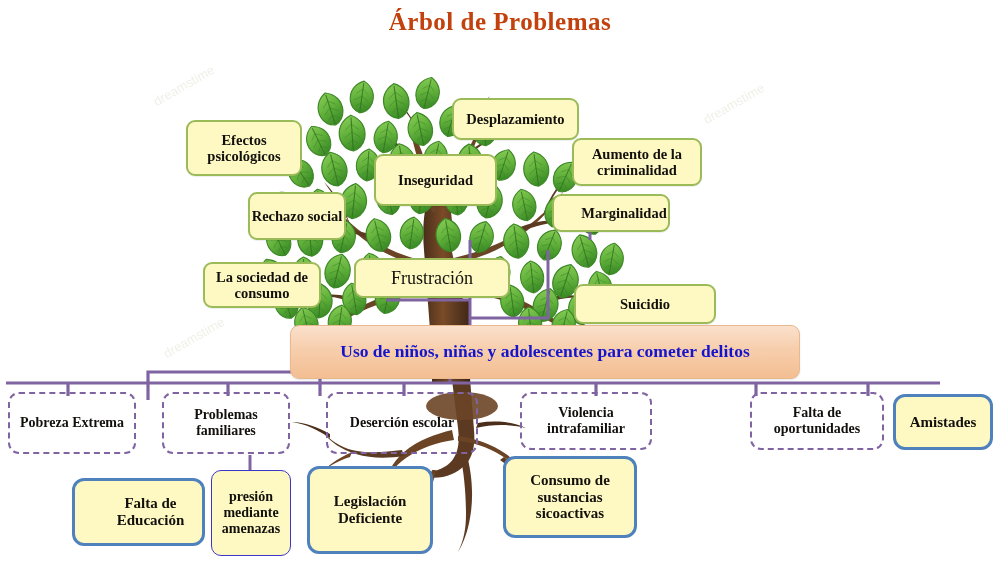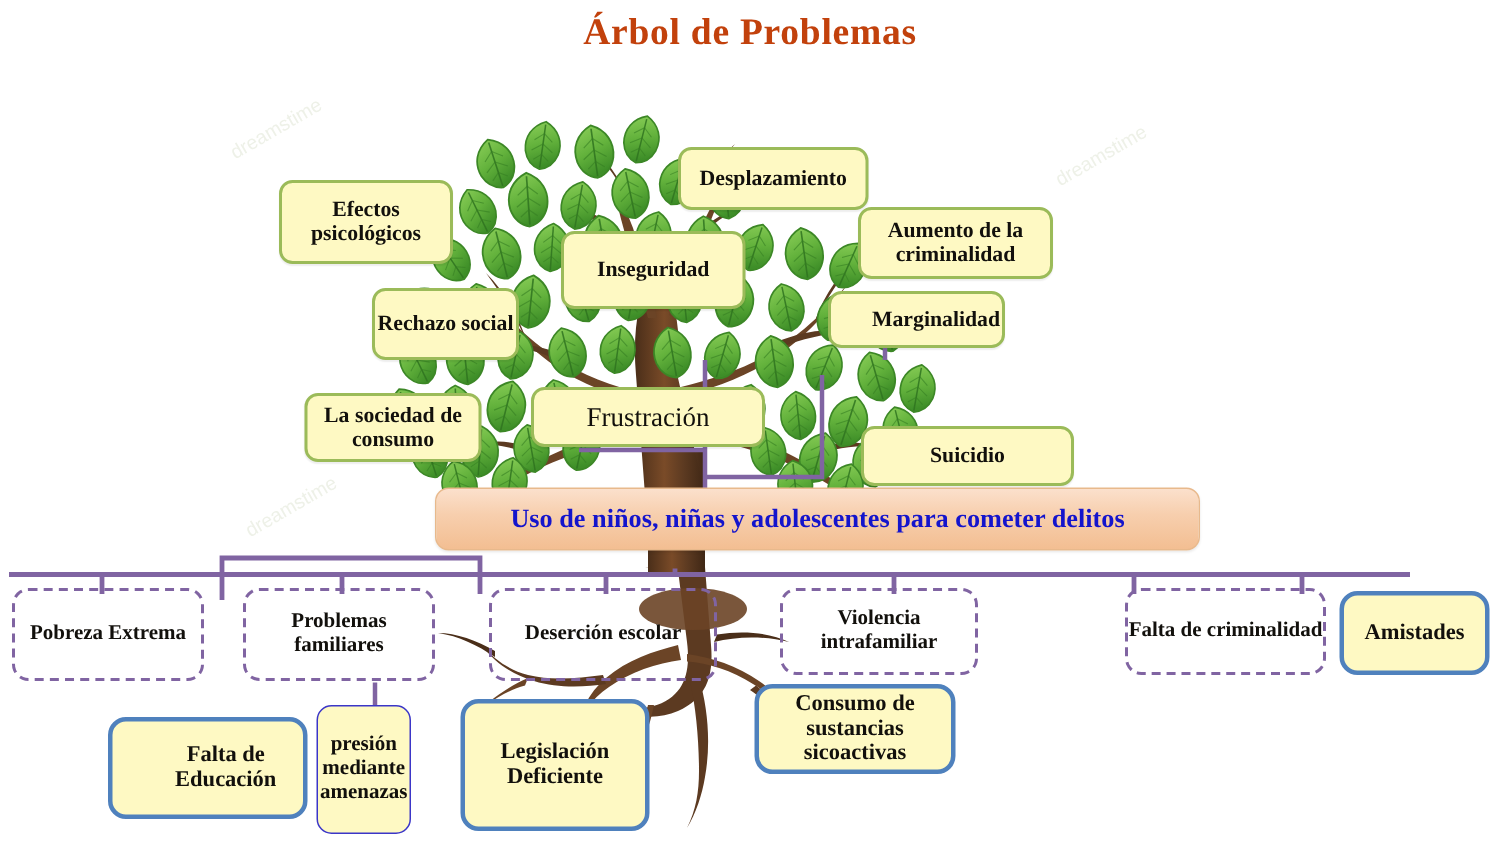--- a/index.html
+++ b/index.html
@@ -61,21 +61,21 @@
   .bluebox.thin{
     border:1.6px solid #3B36C8;
     border-radius:10px;
     font-weight:bold;
     font-size:14px;
   }
 
   
   #banner{
     position:absolute;
-    left:290px;top:325px;width:510px;height:42px;
+    left:290px;top:325px;width:510px;height:54px;
     box-sizing:border-box;
     border:1px solid #E8B98C;
     border-radius:9px;
     background:linear-gradient(180deg,#FBE0CC 0%, #F7CFAE 42%, #F3BE92 100%);
     display:flex;align-items:center;justify-content:center;
     text-align:center;
     color:#1414CC;
     font-weight:bold;
     font-size:17.5px;
     line-height:1.25;
@@ -329,37 +329,37 @@
 
   <div class="box rootbox" style="left:326px;top:392px;width:152px;height:62px;">
     <span>Deserción escolar</span>
   </div>
 
   <div class="box rootbox" style="left:520px;top:392px;width:132px;height:58px;">
     <span>Violencia intrafamiliar</span>
   </div>
 
   <div class="box rootbox" style="left:750px;top:392px;width:134px;height:58px;">
-    <span>Falta de criminalidad</span>
+    <span>Falta de oportunidades</span>
   </div>
 
   <div class="box bluebox" style="left:893px;top:394px;width:100px;height:56px;">
     <span>Amistades</span>
   </div>
 
   <div class="box bluebox" style="left:72px;top:478px;width:133px;height:68px;padding-left:24px;">
     <span>Falta de Educación</span>
   </div>
 
-  <div class="box bluebox thin" style="left:211px;top:470px;width:63px;height:86px;">
+  <div class="box bluebox thin" style="left:211px;top:470px;width:80px;height:86px;">
     <span>presión mediante amenazas</span>
   </div>
 
   <div class="box bluebox" style="left:307px;top:466px;width:126px;height:88px;">
     <span>Legislación Deficiente</span>
   </div>
 
-  <div class="box bluebox" style="left:503px;top:456px;width:134px;height:60px;">
+  <div class="box bluebox" style="left:503px;top:456px;width:134px;height:82px;">
     <span>Consumo de sustancias sicoactivas</span>
   </div>
 
 
 </div>
 
 </body></html>

